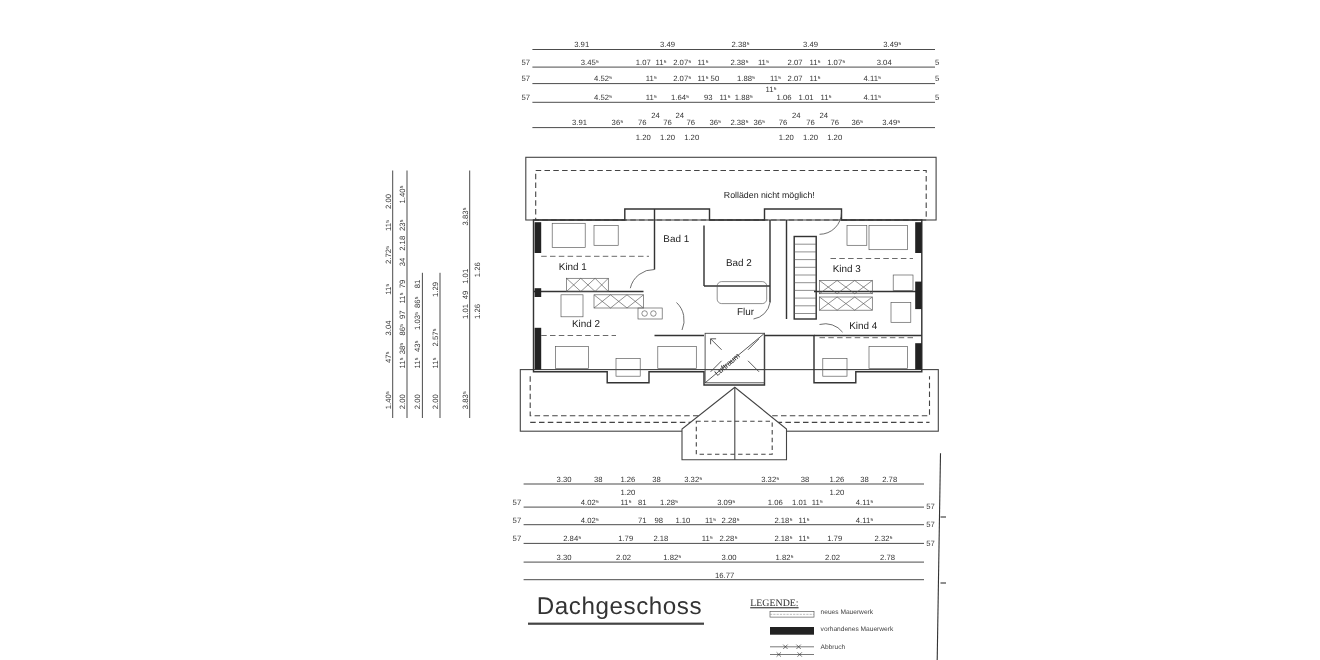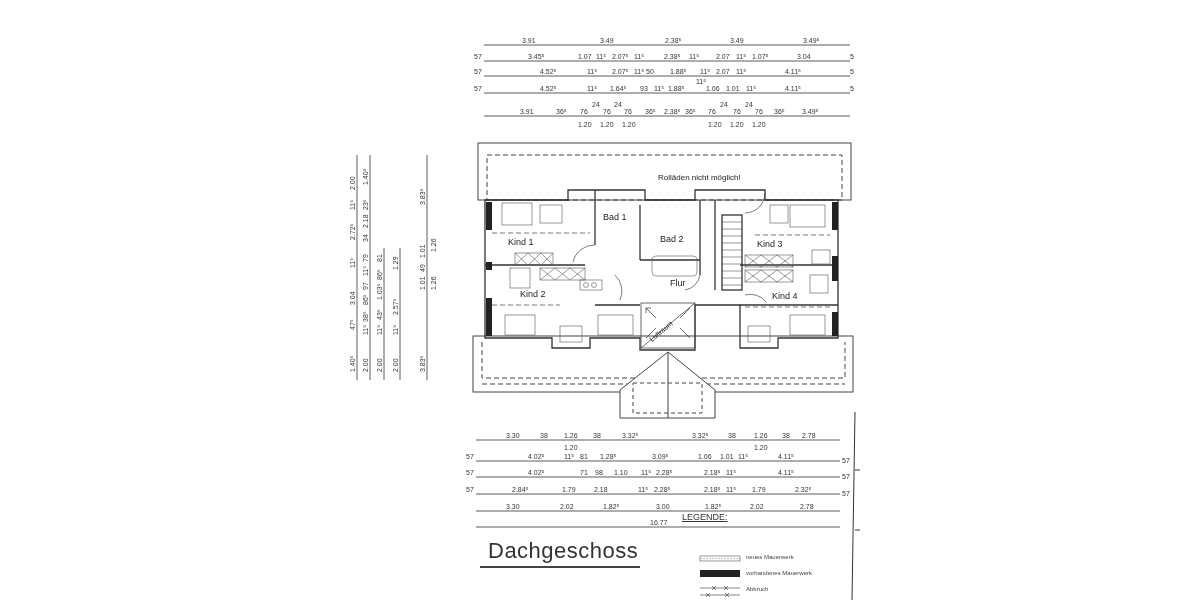--- a/index.html
+++ b/index.html
@@ -2,21 +2,21 @@
 <html><head>
   <meta charset="utf-8">
   <style>
     html, body { margin:0; padding:0; background:#ffffff; }
     body { width:1200px; height:600px; position:relative; overflow:hidden; font-family:"Liberation Sans", sans-serif; color:#222; }
     .plan { position:absolute; left:0; top:0; width:1200px; height:600px; }
     .dimtext { font-family:"Liberation Sans", sans-serif; font-size:7px; fill:#333; }
     .room { font-family:"Liberation Sans", sans-serif; font-size:9px; fill:#222; }
     .title { position:absolute; left:488px; top:538px; font-family:Liberation Sans, sans-serif; font-size:22px; color:#333; letter-spacing:0.5px; }
     .title-underline { position:absolute; left:480px; top:566px; width:160px; height:2px; background:#444; }
-    .legend-title { position:absolute; left:682px; top:512px; font-size:9px; color:#333; text-decoration:underline; }
+    .legend-title { position:absolute; left:682px; top:543px; font-size:9px; color:#333; text-decoration:underline;font-family:Liberation Serif, serif; }
     .legend-label { position:absolute; font-size:6px; color:#444; }
   </style>
 </head>
 <body>
 
 <svg class="plan" viewBox="0 0 1200 600" xmlns="http://www.w3.org/2000/svg">
 
   <g stroke="#333" stroke-width="0.8" fill="none">
     <line x1="484" y1="45" x2="850" y2="45"></line>
     <line x1="484" y1="61" x2="850" y2="61"></line>

